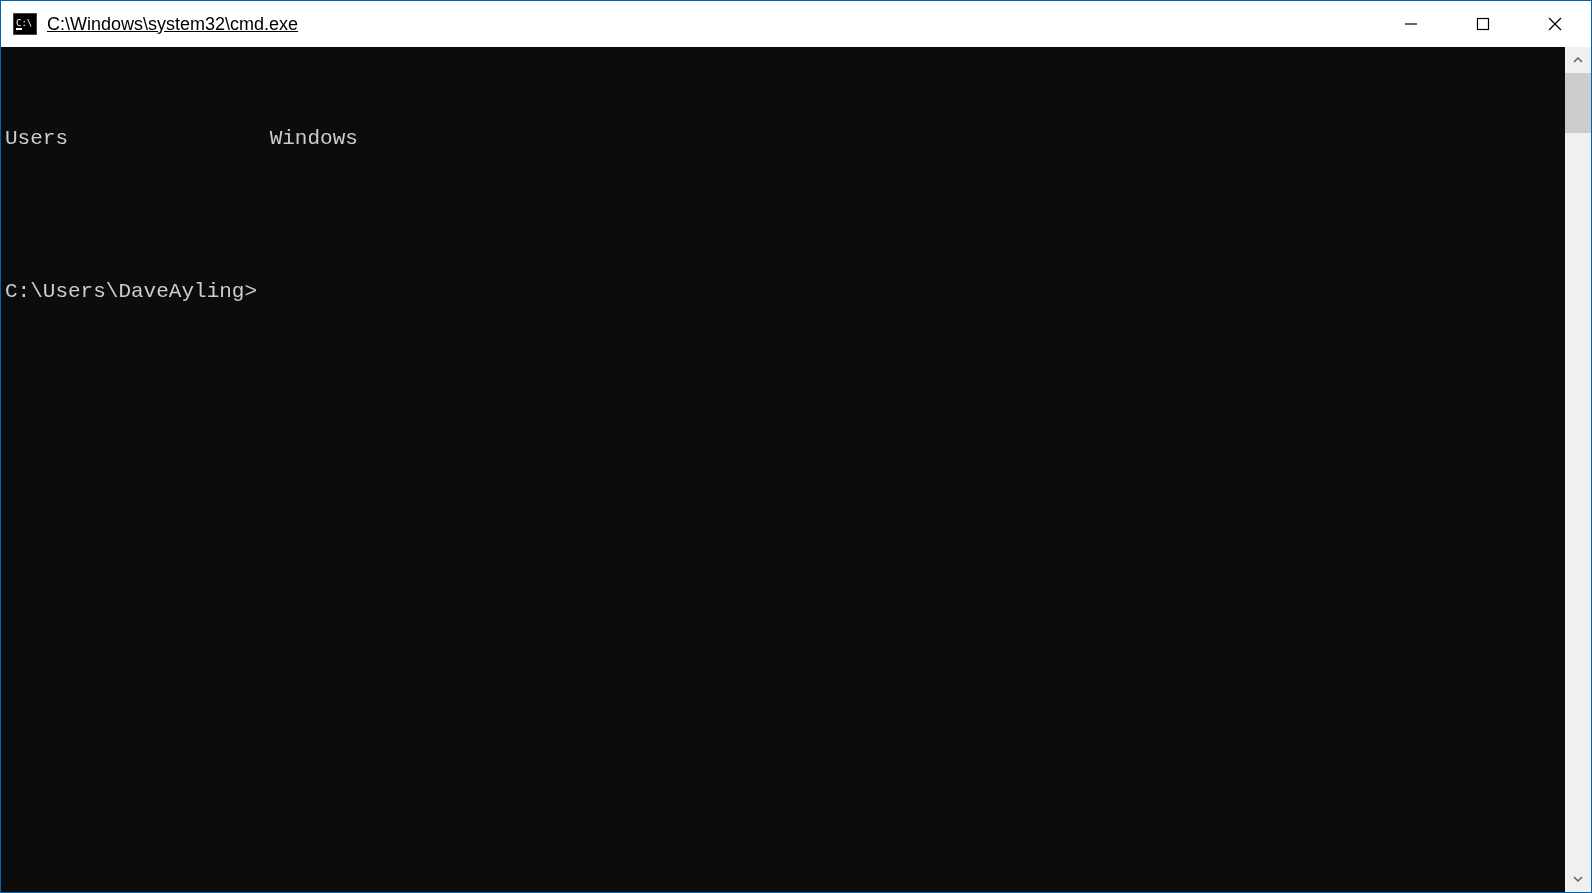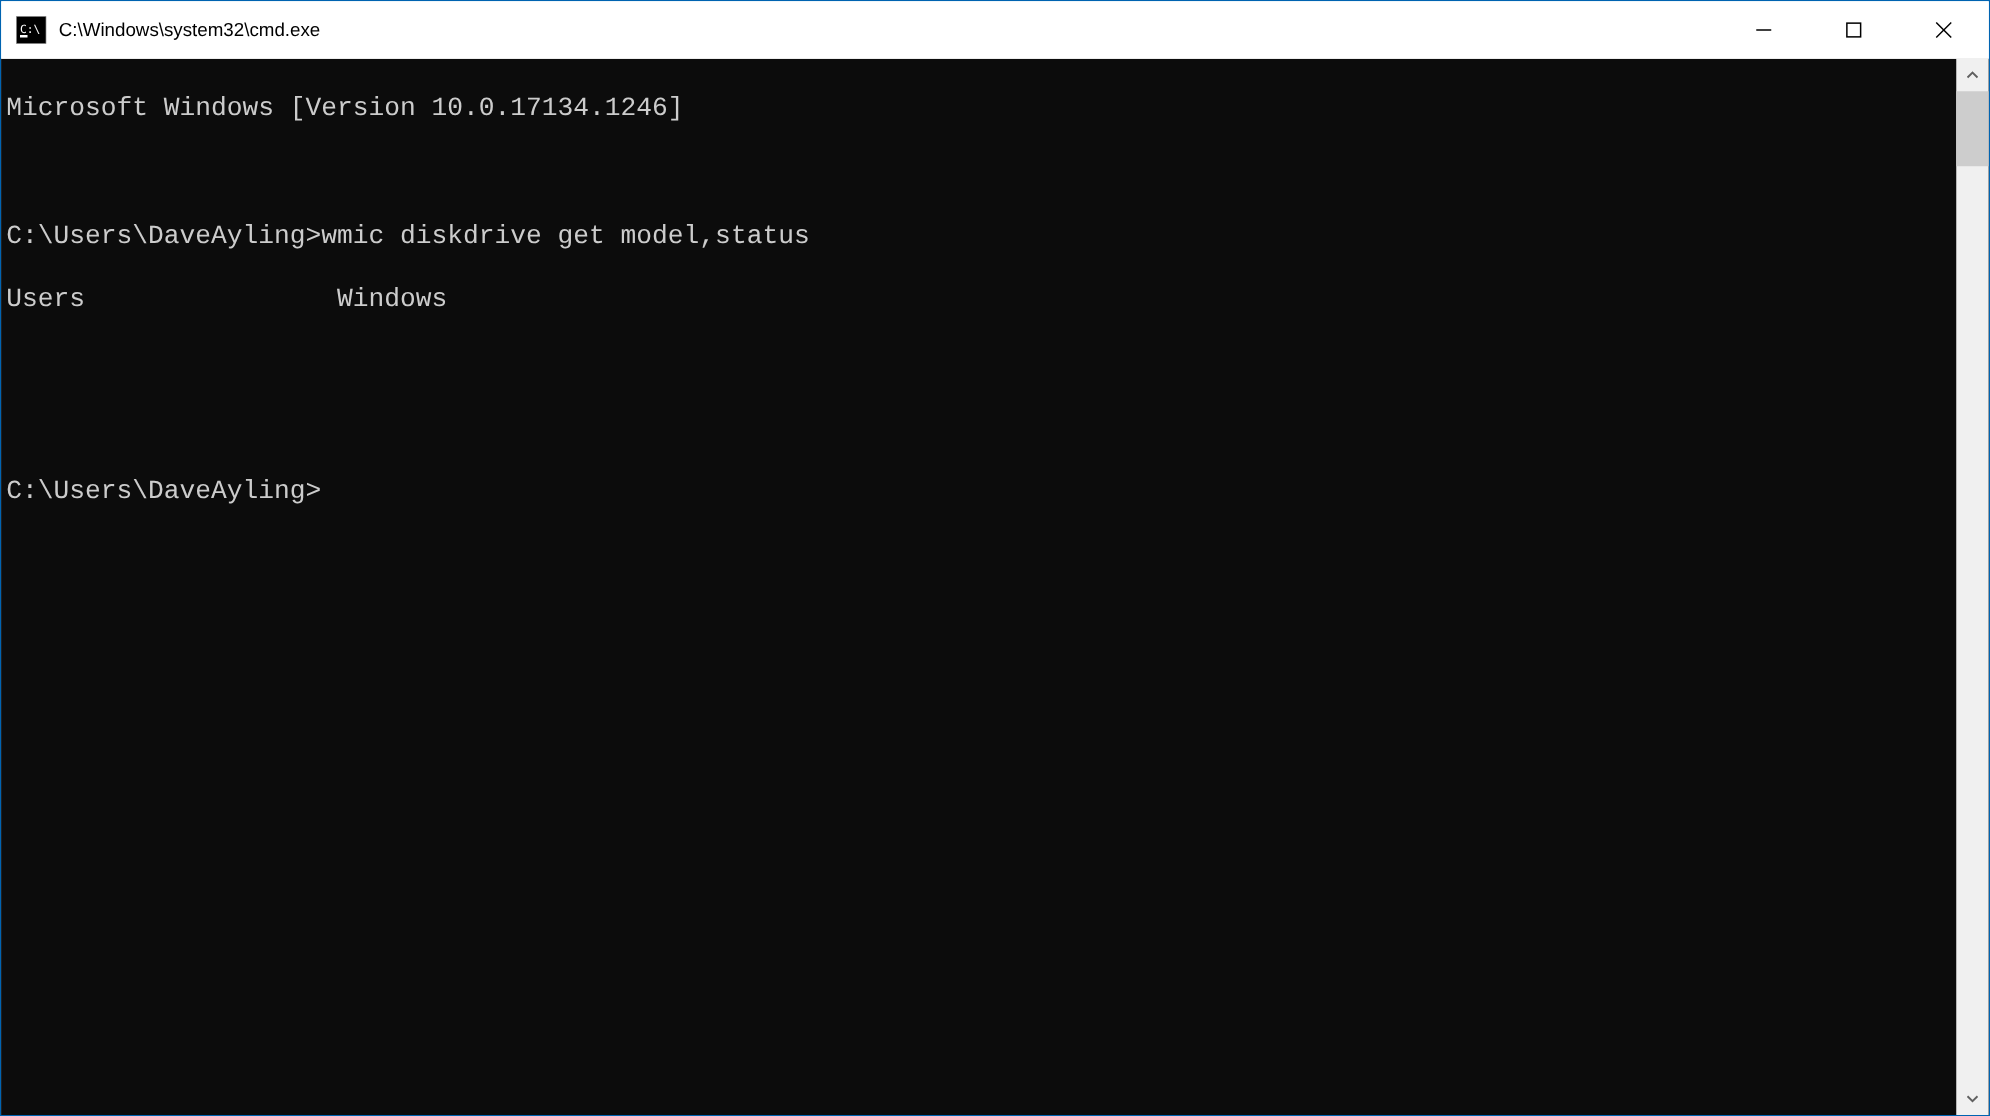--- a/index.html
+++ b/index.html
@@ -34,23 +34,24 @@
       margin-right: 10px;
       display: flex;
       align-items: center;
       justify-content: center;
     }
     .cmd-icon-svg {
       width: 24px;
       height: 22px;
     }
     .titlebar-text {
-      font-size: 15px;
+      font-size: 18px;
       color: #000;
       font-weight: 400;
+      text-decoration: underline;
     }
     .window-controls {
       position: absolute;
       right: 0;
       top: 0;
       display: flex;
       height: 46px;
     }
     .win-btn {
       width: 72px;
@@ -138,23 +139,21 @@
         <svg width="16" height="16" viewBox="0 0 16 16">
           <line x1="2" y1="2" x2="14" y2="14" stroke="#000" stroke-width="1.2"></line>
           <line x1="14" y1="2" x2="2" y2="14" stroke="#000" stroke-width="1.2"></line>
         </svg>
       </div>
     </div>
   </div>
 
   <div class="client-area">
     <div class="terminal">
-<div class="terminal-line">Microsoft Windows [Version 10.0.17134.1246]</div>
 <div class="terminal-line">&nbsp;</div>
-<div class="terminal-line"><span>C:\Users\DaveAyling&gt;</span><span>wmic diskdrive get model,status</span></div>
 <div class="terminal-line"><span>Users                </span><span>Windows</span></div>
 <div class="terminal-line">&nbsp;</div>
 <div class="terminal-line">&nbsp;</div>
 <div class="terminal-line"><span>C:\Users\DaveAyling&gt;</span></div>
     </div>
 
     <div class="scrollbar">
       <div class="sb-arrow">
         <svg width="12" height="12" viewBox="0 0 12 12">
             <path d="M2 8 L6 4 L10 8" fill="none" stroke="#606060" stroke-width="1.5"></path>

